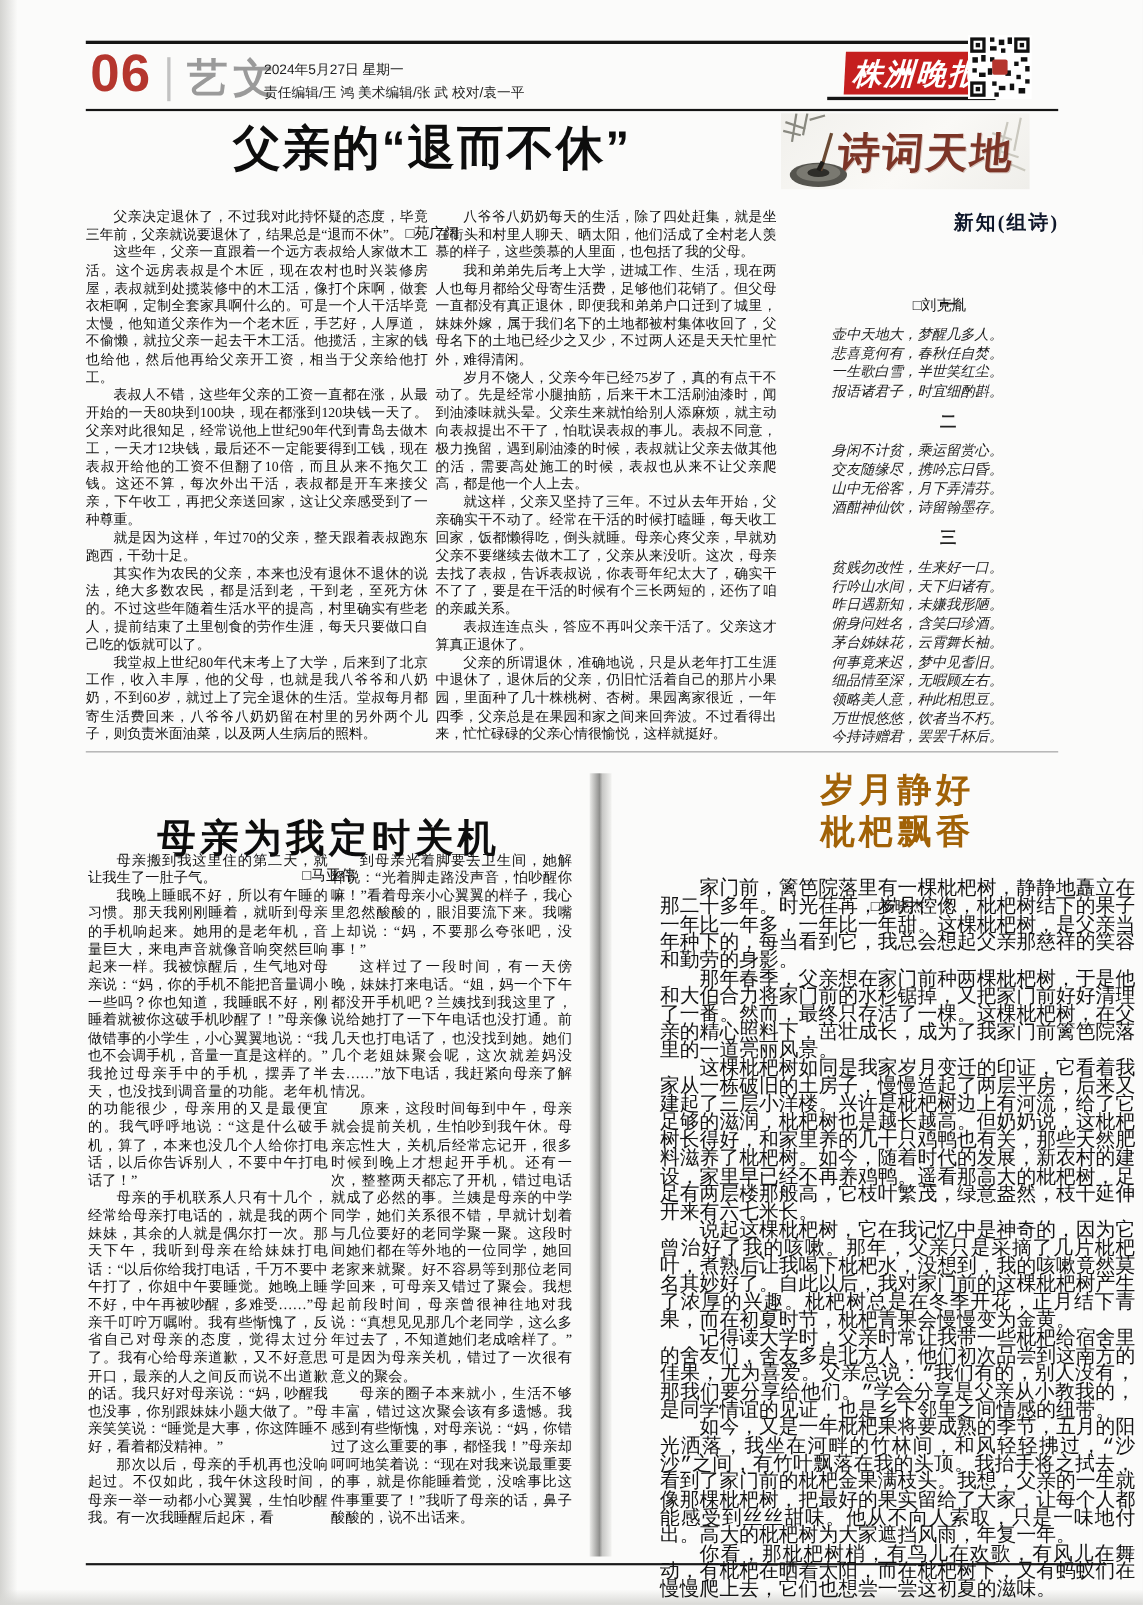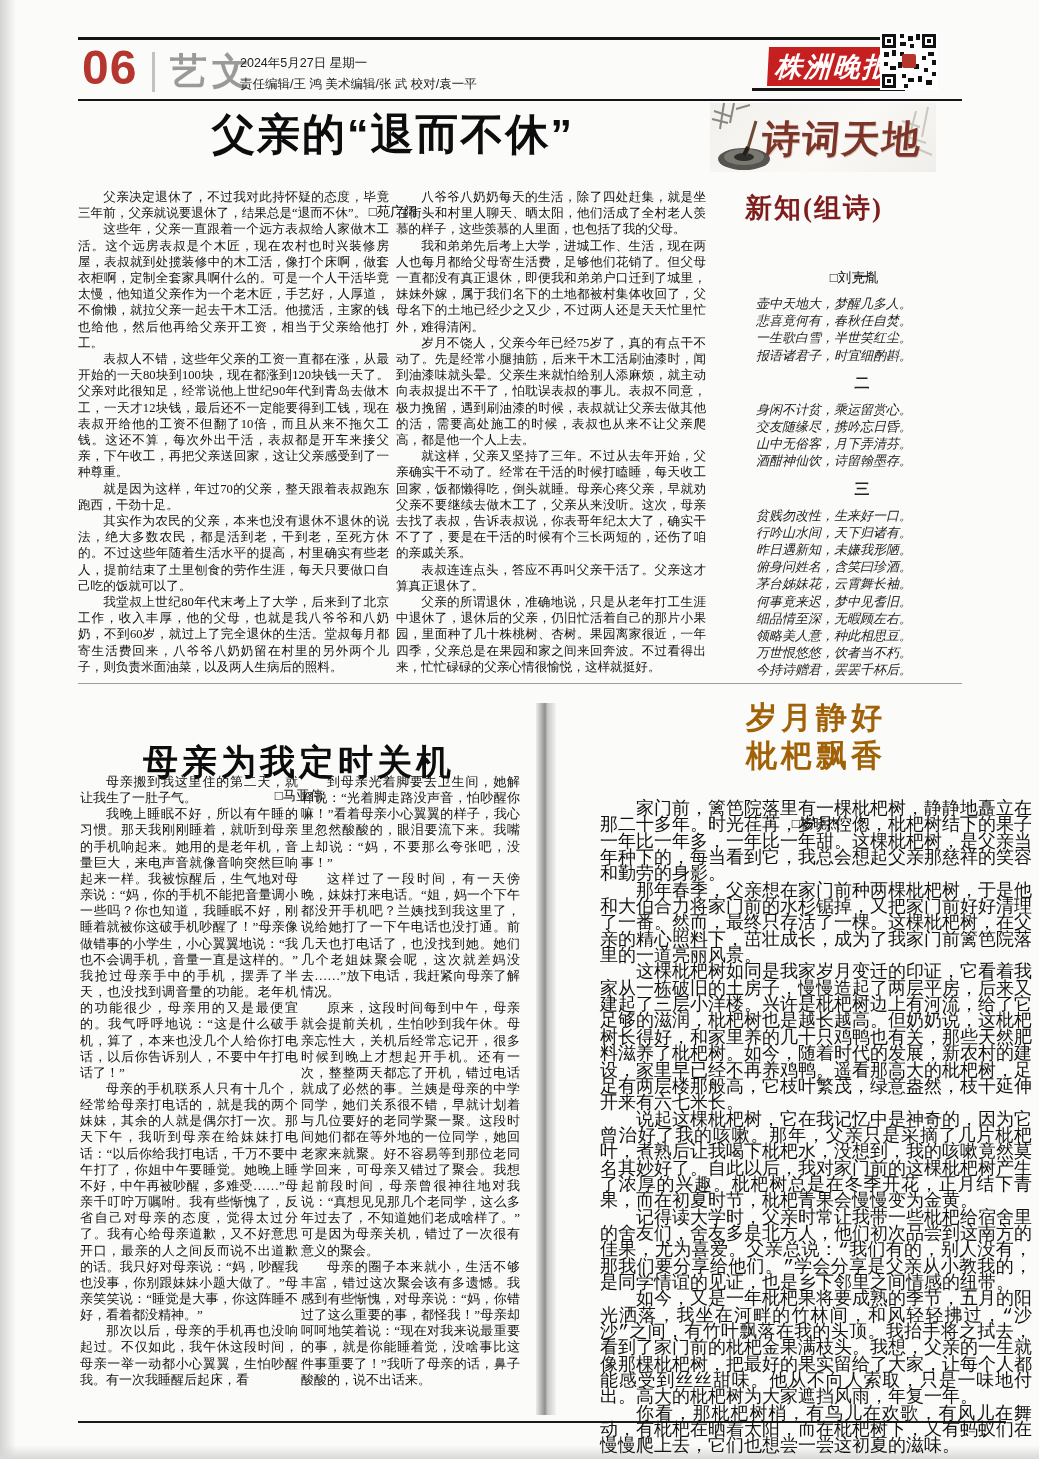--- a/index.html
+++ b/index.html
@@ -36,22 +36,22 @@
   .a1-c1{left:78px;top:189px;width:311px;}
   .a1-c2{left:396px;top:189px;width:310px;}
 
   
   .poetry-banner{left:710px;top:103px;width:226px;height:69px;background:
     linear-gradient(135deg,#f1f0ec 0%,#faf9f6 55%,#efeeea 100%);overflow:hidden;}
   .poetry-banner svg{position:absolute;left:0;top:0;}
   .poetry-banner .banner-text{position:absolute;left:52px;top:11px;font-weight:bold;
     font-size:38px;color:#7c3527;letter-spacing:2px;transform:skewX(-5deg);
     text-shadow:1px 1px 0 rgba(120,50,35,.25);}
-  .poetry-title{left:745px;top:190px;width:218px;text-align:left;font-weight:bold;
-    font-size:27px;color:#7f1d1d;letter-spacing:2px;}
+  .poetry-title{left:745px;top:190px;width:218px;text-align:right;font-weight:bold;
+    font-size:18px;color:#0f172a;letter-spacing:2px;}
   .poetry-author{left:745px;top:233px;width:218px;}
   .poems{left:756px;top:258px;width:212px;}
   .poem-num{text-align:center;font-size:15px;color:#222;margin:10px 0 8px 0;font-weight:bold;}
   .poem-line{font-size:13px;line-height:17.2px;color:#1c1c1c;font-style:italic;}
 
   
   .sec-divider{left:78px;top:683px;width:884px;height:1px;background:#9c9c9c;}
   .v-divider{left:536px;top:703px;width:20px;height:712px;
     background:linear-gradient(to right,#ececea,#8f8f8d 45%,#c7c7c5 58%,#f3f3f1);}
   .bottom-rule{left:78px;top:1421px;width:928px;height:2px;background:#1a1a1a;}

